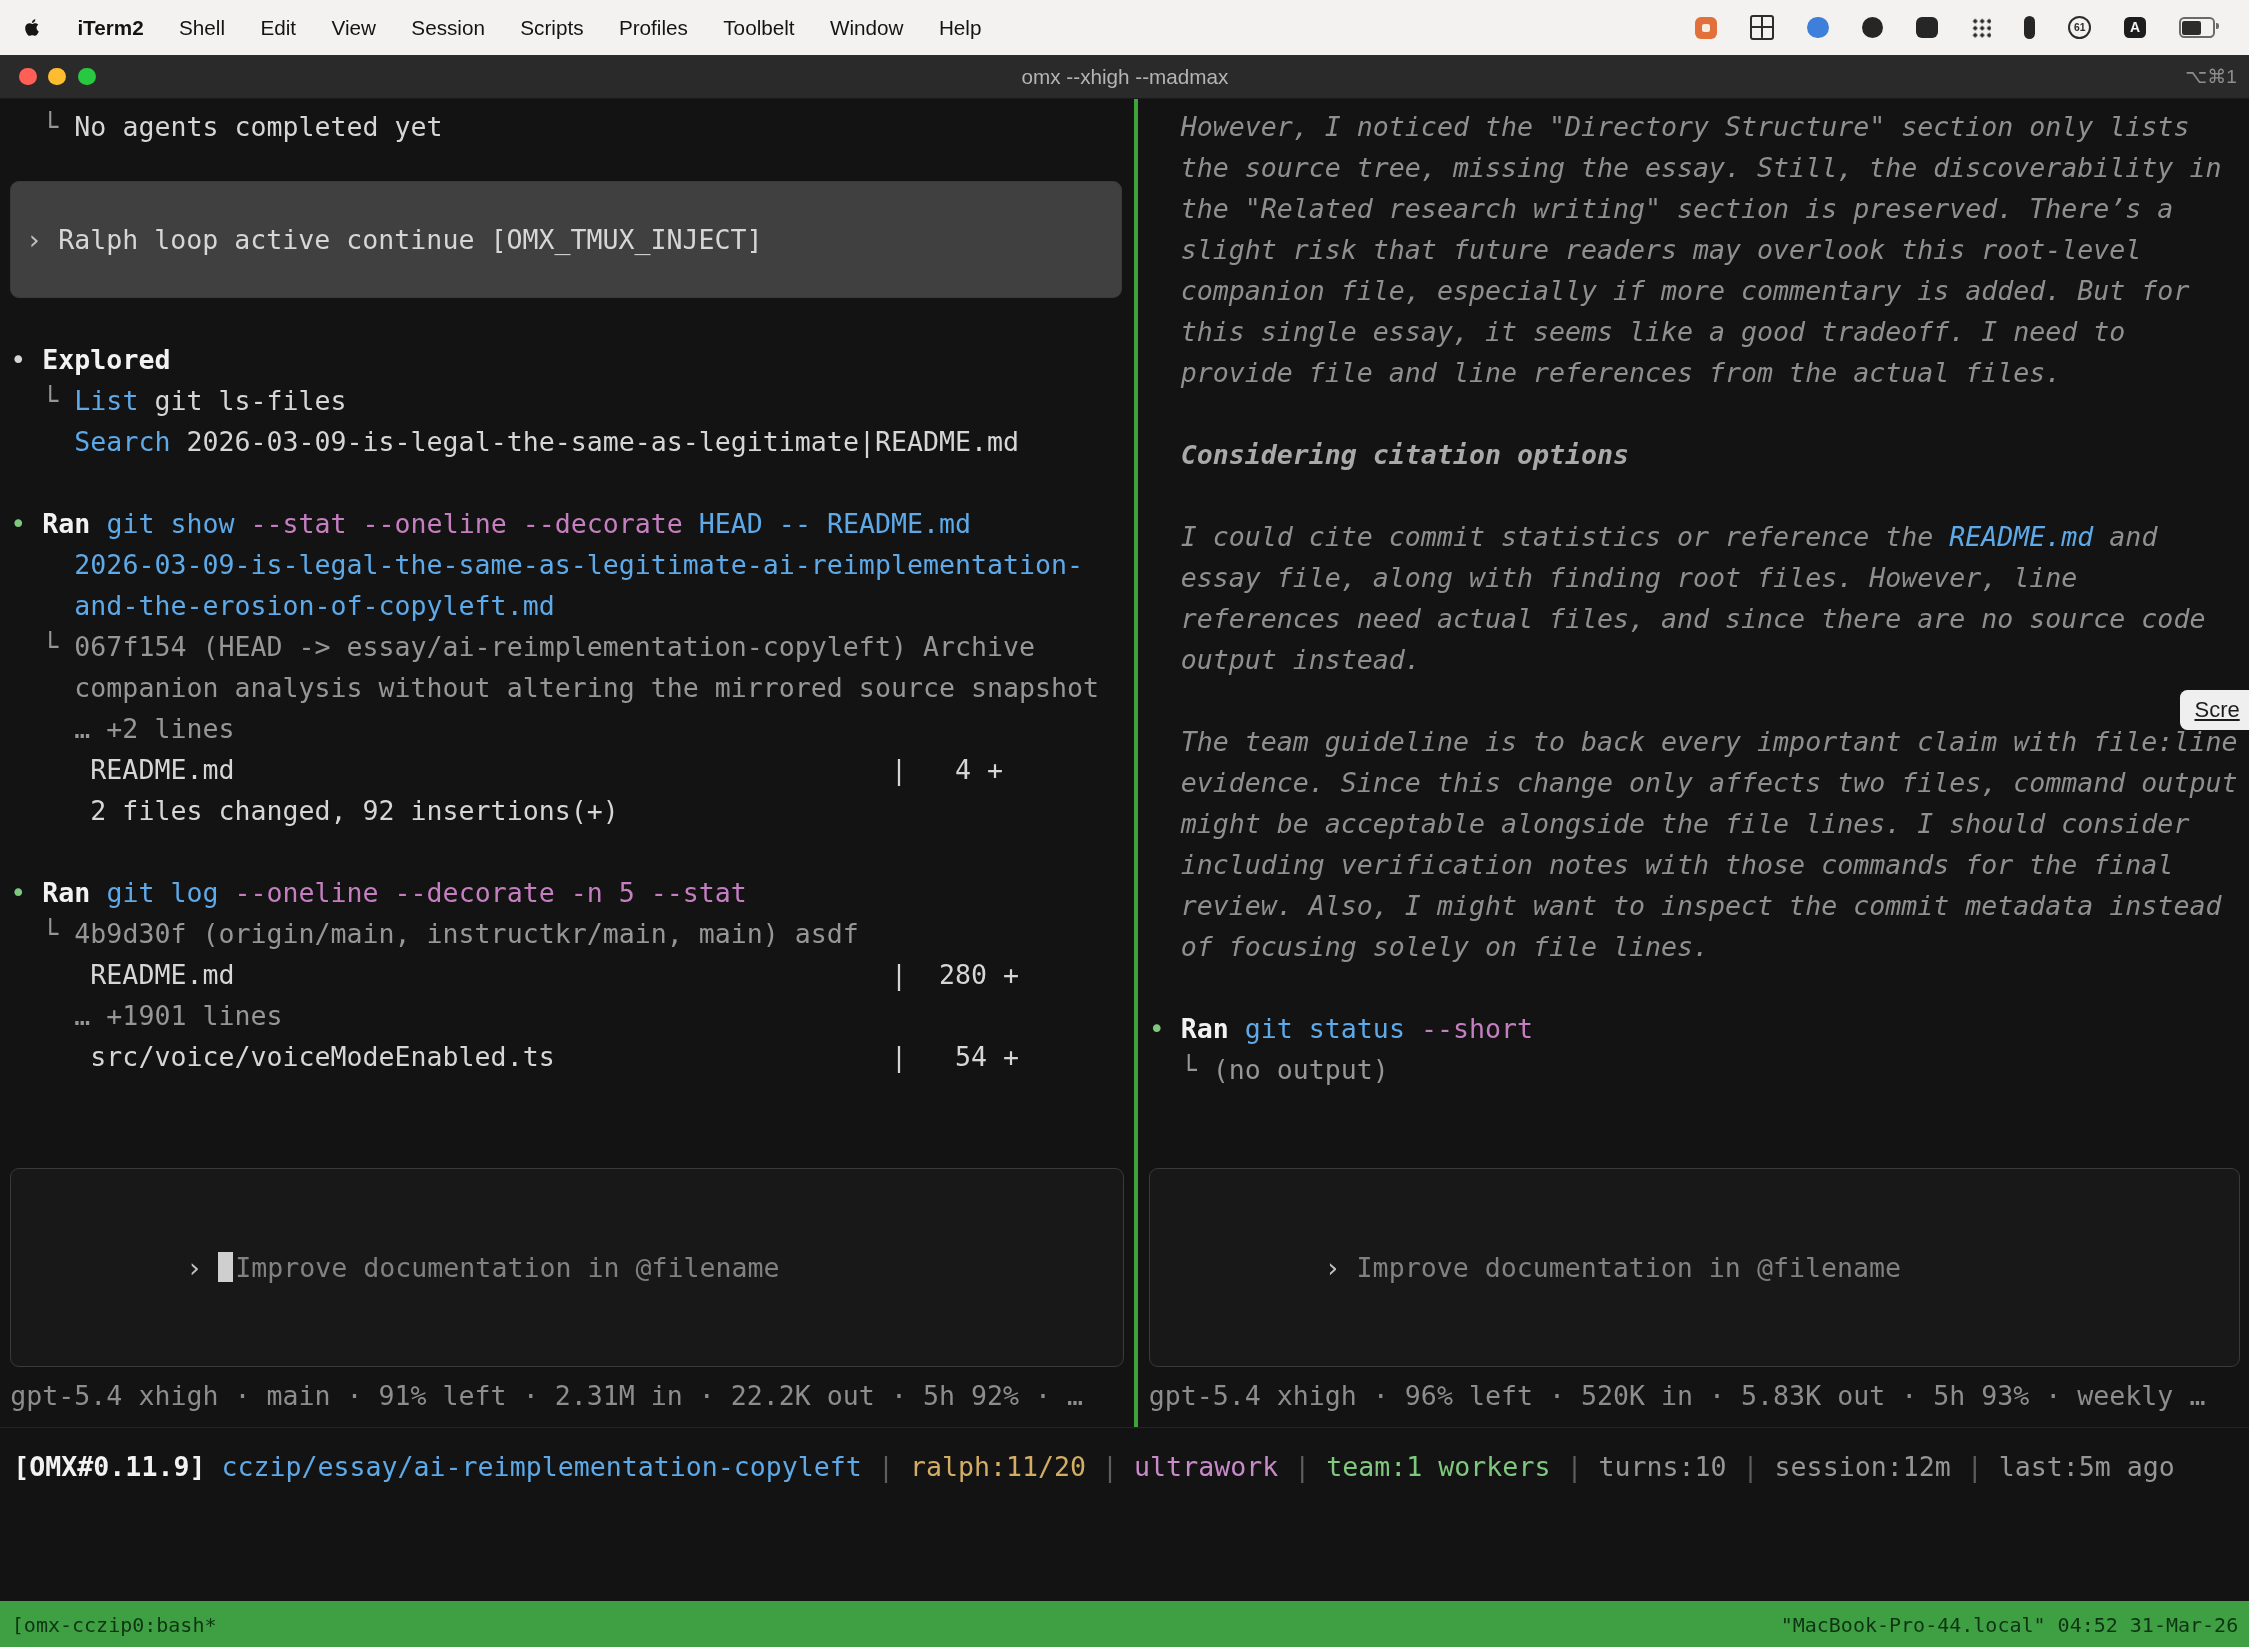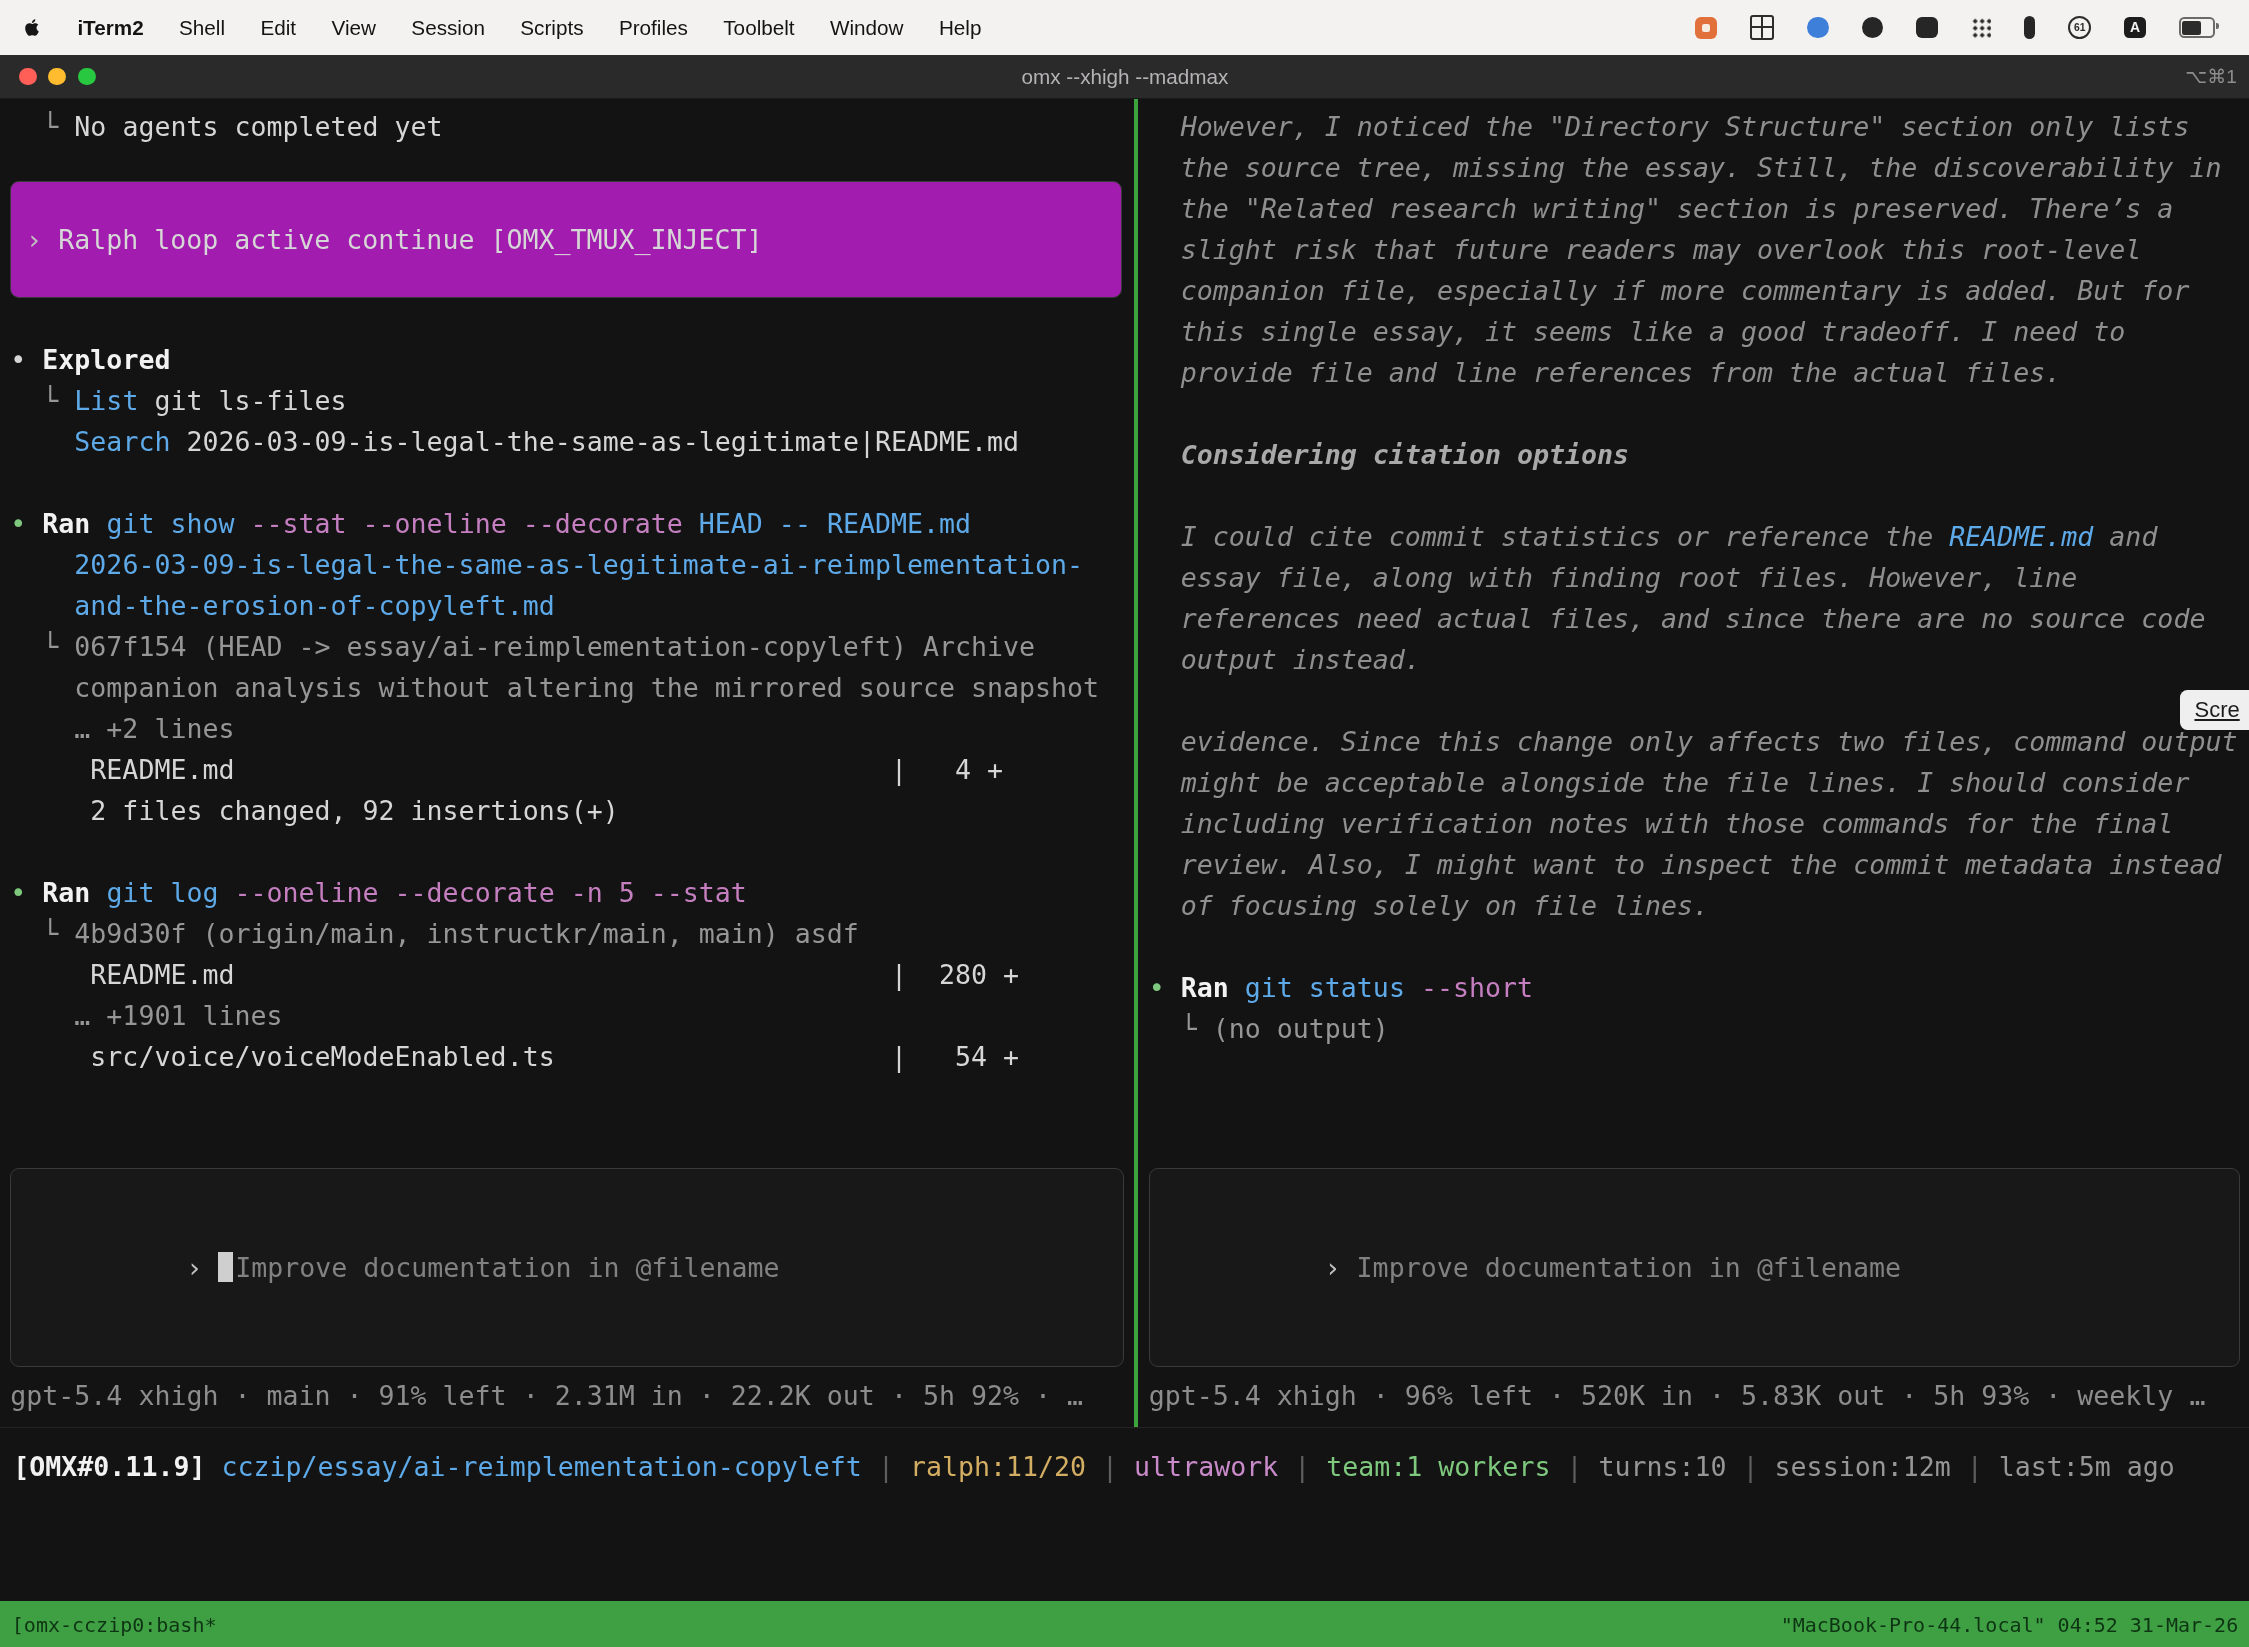--- a/index.html
+++ b/index.html
@@ -45,21 +45,21 @@
   
   .terminal{flex:1;min-height:0;display:flex;flex-direction:column;background:#131313;position:relative;
     font-family:"DejaVu Sans Mono","Liberation Mono",monospace;font-size:26.6px;line-height:41px;color:#d6d6d6;}
   .panes-row{flex:1;display:flex;min-height:0;}
   .pane{display:flex;flex-direction:column;padding:7.4px 0 11.8px;min-width:0;overflow:hidden;}
   .pane-left{width:1134px;flex:0 0 auto;}
   .pane-right{flex:1;}
   .divider{width:4.4px;background:#3da33d;flex:0 0 auto;}
   .lines{flex:1;overflow:hidden;padding:0 10.3px;min-height:0;}
   .line{height:41px;white-space:pre;}
-  .tbox{border:1.5px solid #3a3a3a;background:#a21caf;border-radius:8.9px;padding:37px 14.8px;white-space:pre;}
+  .tbox{border:1.5px solid #3a3a3a;background:#404040;border-radius:8.9px;padding:37px 14.8px;white-space:pre;}
   .lines .tbox{margin:34px 1.5px 41px 0;}
   .prompt{margin:0 10.3px 7.4px;background:#181818;flex:0 0 auto;}
   .pstatus{height:41px;line-height:41px;padding:0 10.3px;color:#8d8d8d;white-space:pre;flex:0 0 auto;}
   .pch{color:#c0c0c0;margin-right:16px;}
   .cursor{display:inline-block;width:14.8px;height:29.5px;background:#cfcfcf;vertical-align:-4.4px;margin-right:2.2px;}
   .ghost{color:#818181;}
 
   .omx-area{height:155px;flex:0 0 auto;border-top:1.5px solid #242424;padding:17.7px 13.3px 0;}
   .omx-line{white-space:pre;}
 
@@ -181,20 +181,21 @@
             <div class="line"><span class="c-ri">  this single essay, it seems like a good tradeoff. I need to</span></div>
             <div class="line"><span class="c-ri">  provide file and line references from the actual files.</span></div>
             <div class="line">&nbsp;</div>
             <div class="line"><span class="c-rib">  Considering citation options</span></div>
             <div class="line">&nbsp;</div>
             <div class="line"><span class="c-ri">  I could cite commit statistics or reference the </span><span class="c-bli">README.md</span><span class="c-ri"> and</span></div>
             <div class="line"><span class="c-ri">  essay file, along with finding root files. However, line</span></div>
             <div class="line"><span class="c-ri">  references need actual files, and since there are no source code</span></div>
             <div class="line"><span class="c-ri">  output instead.</span></div>
             <div class="line">&nbsp;</div>
+            <div class="line"><span class="c-ri">  The team guideline is to back every important claim with file:line</span></div>
             <div class="line"><span class="c-ri">  evidence. Since this change only affects two files, command output</span></div>
             <div class="line"><span class="c-ri">  might be acceptable alongside the file lines. I should consider</span></div>
             <div class="line"><span class="c-ri">  including verification notes with those commands for the final</span></div>
             <div class="line"><span class="c-ri">  review. Also, I might want to inspect the commit metadata instead</span></div>
             <div class="line"><span class="c-ri">  of focusing solely on file lines.</span></div>
             <div class="line">&nbsp;</div>
             <div class="line"><span class="c-gn">• </span><span class="c-bw">Ran</span><span class="c-w"> </span><span class="c-bl">git status </span><span class="c-pk">--short</span></div>
             <div class="line"><span class="c-gy">  └ (no output)</span></div>
             <div class="line">&nbsp;</div>
           </div>

